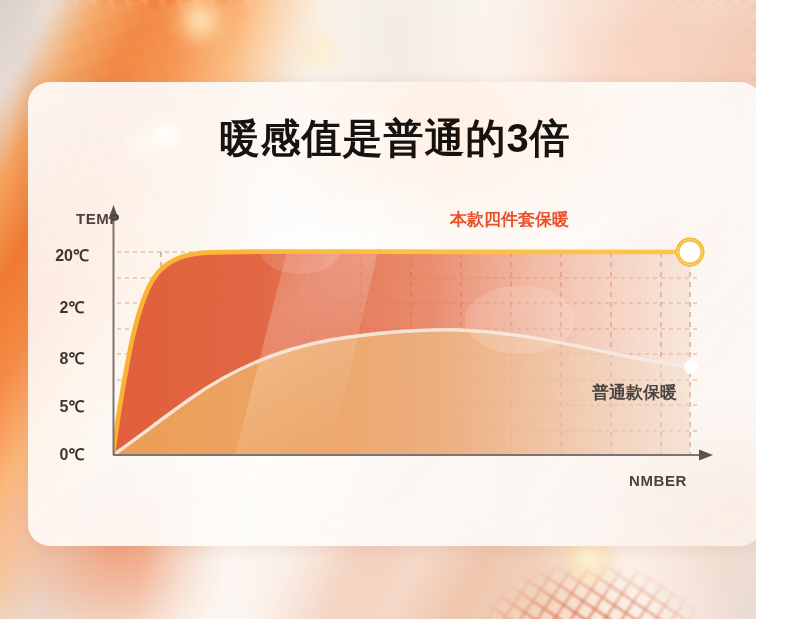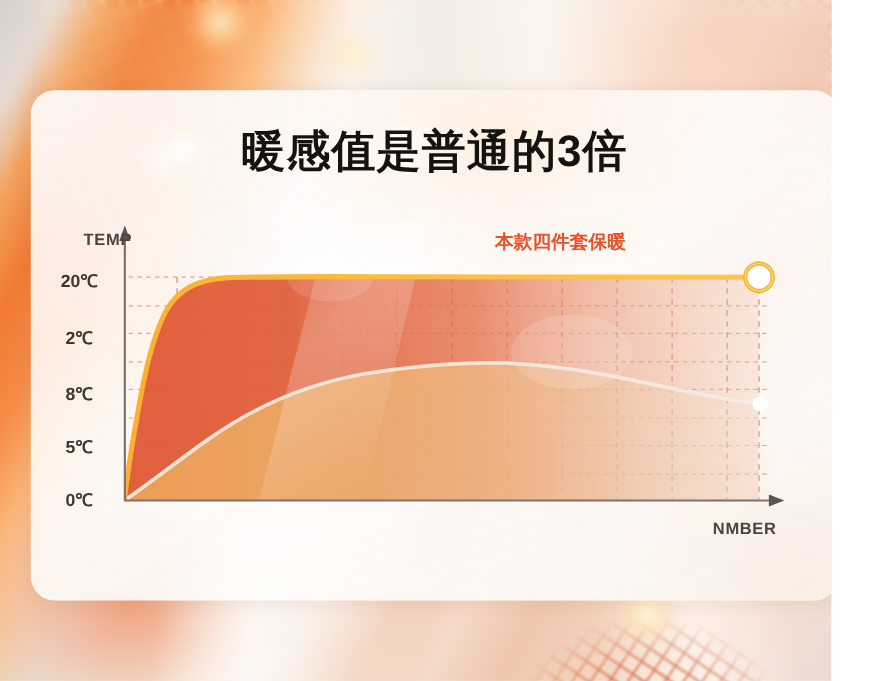--- a/index.html
+++ b/index.html
@@ -141,21 +141,21 @@
   
   .axis-name {
     position: absolute;
     font-size: 15px;
     font-weight: bold;
     color: #4c4340;
     letter-spacing: 0.6px;
     white-space: nowrap;
   }
   .temp-label { left: 76px; top: 210px; }
-  .nmber-label { left: 648px; top: 472px; }
+  .nmber-label { left: 629px; top: 472px; }
 
   .ytick {
     position: absolute;
     width: 56px;
     text-align: center;
     font-size: 16px;
     font-weight: bold;
     color: #3d3733;
     white-space: nowrap;
   }
@@ -335,14 +335,15 @@
   <div class="axis-name nmber-label">NMBER</div>
 
   <div class="ytick" style="left:44px; top:244px;">20℃</div>
   <div class="ytick" style="left:44px; top:296px;">2℃</div>
   <div class="ytick" style="left:44px; top:347px;">8℃</div>
   <div class="ytick" style="left:44px; top:395px;">5℃</div>
   <div class="ytick" style="left:44px; top:443px;">0℃</div>
 
   <div class="series-label label-premium">本款四件套保暖</div>
 
+  <div class="series-label label-ordinary">普通款保暖</div>
 
 </div>
 
 </body></html>

